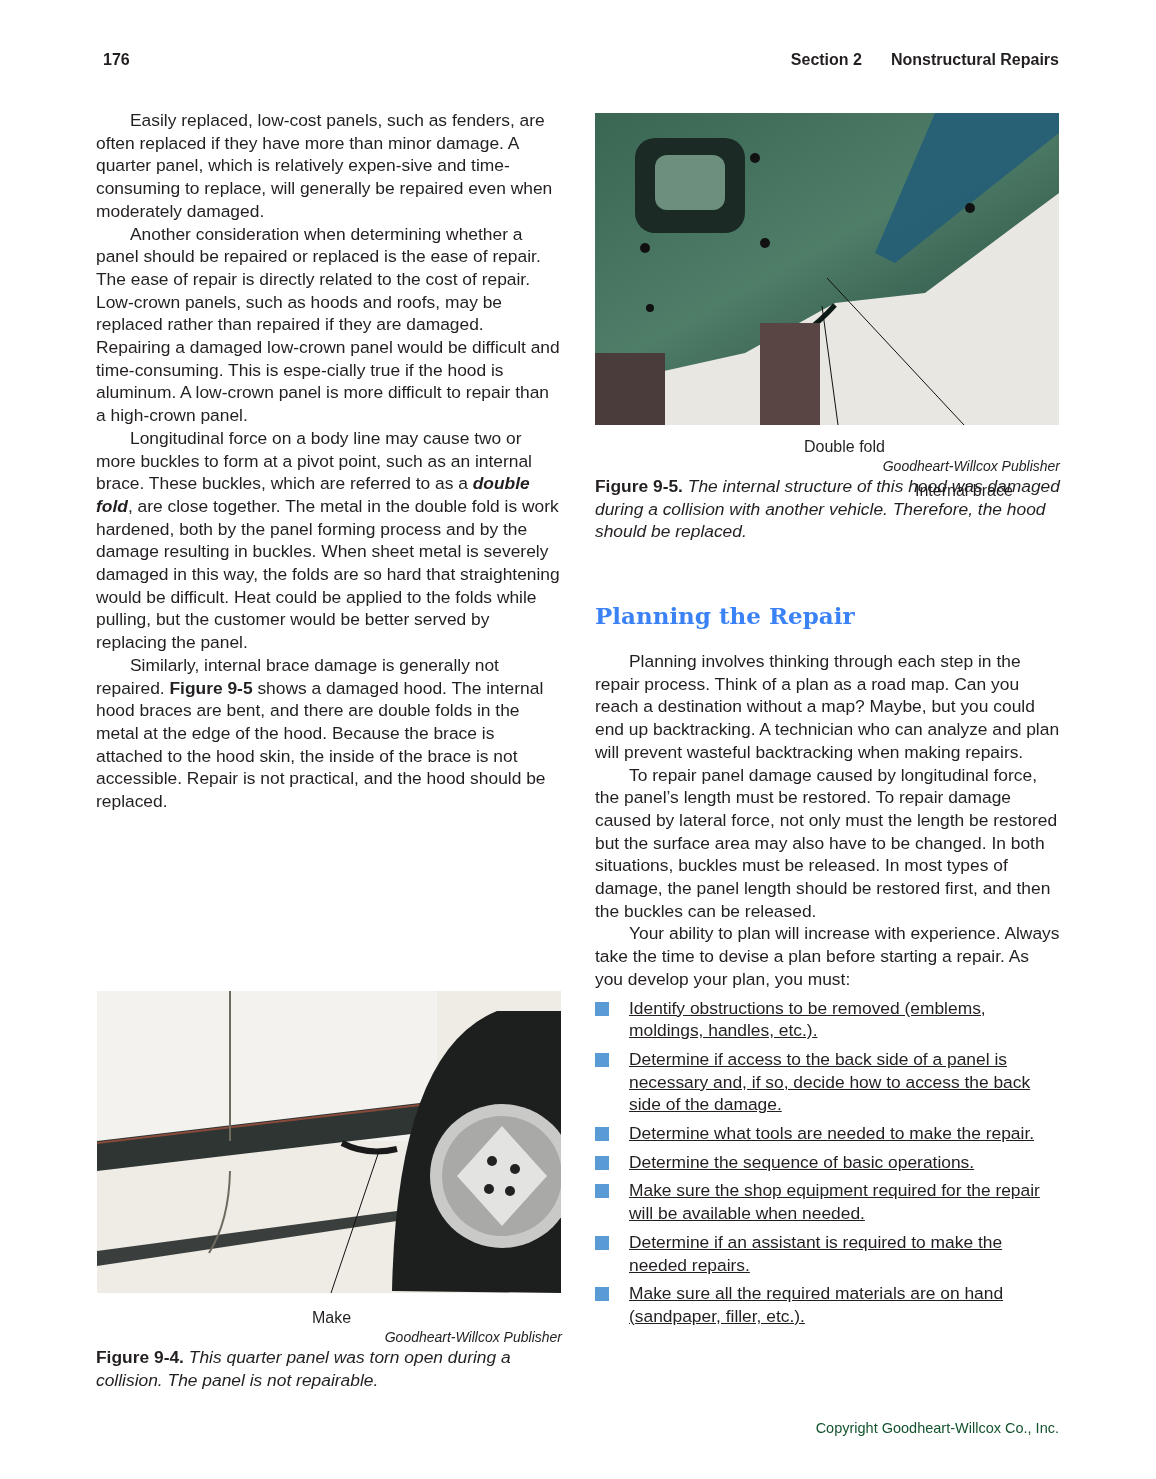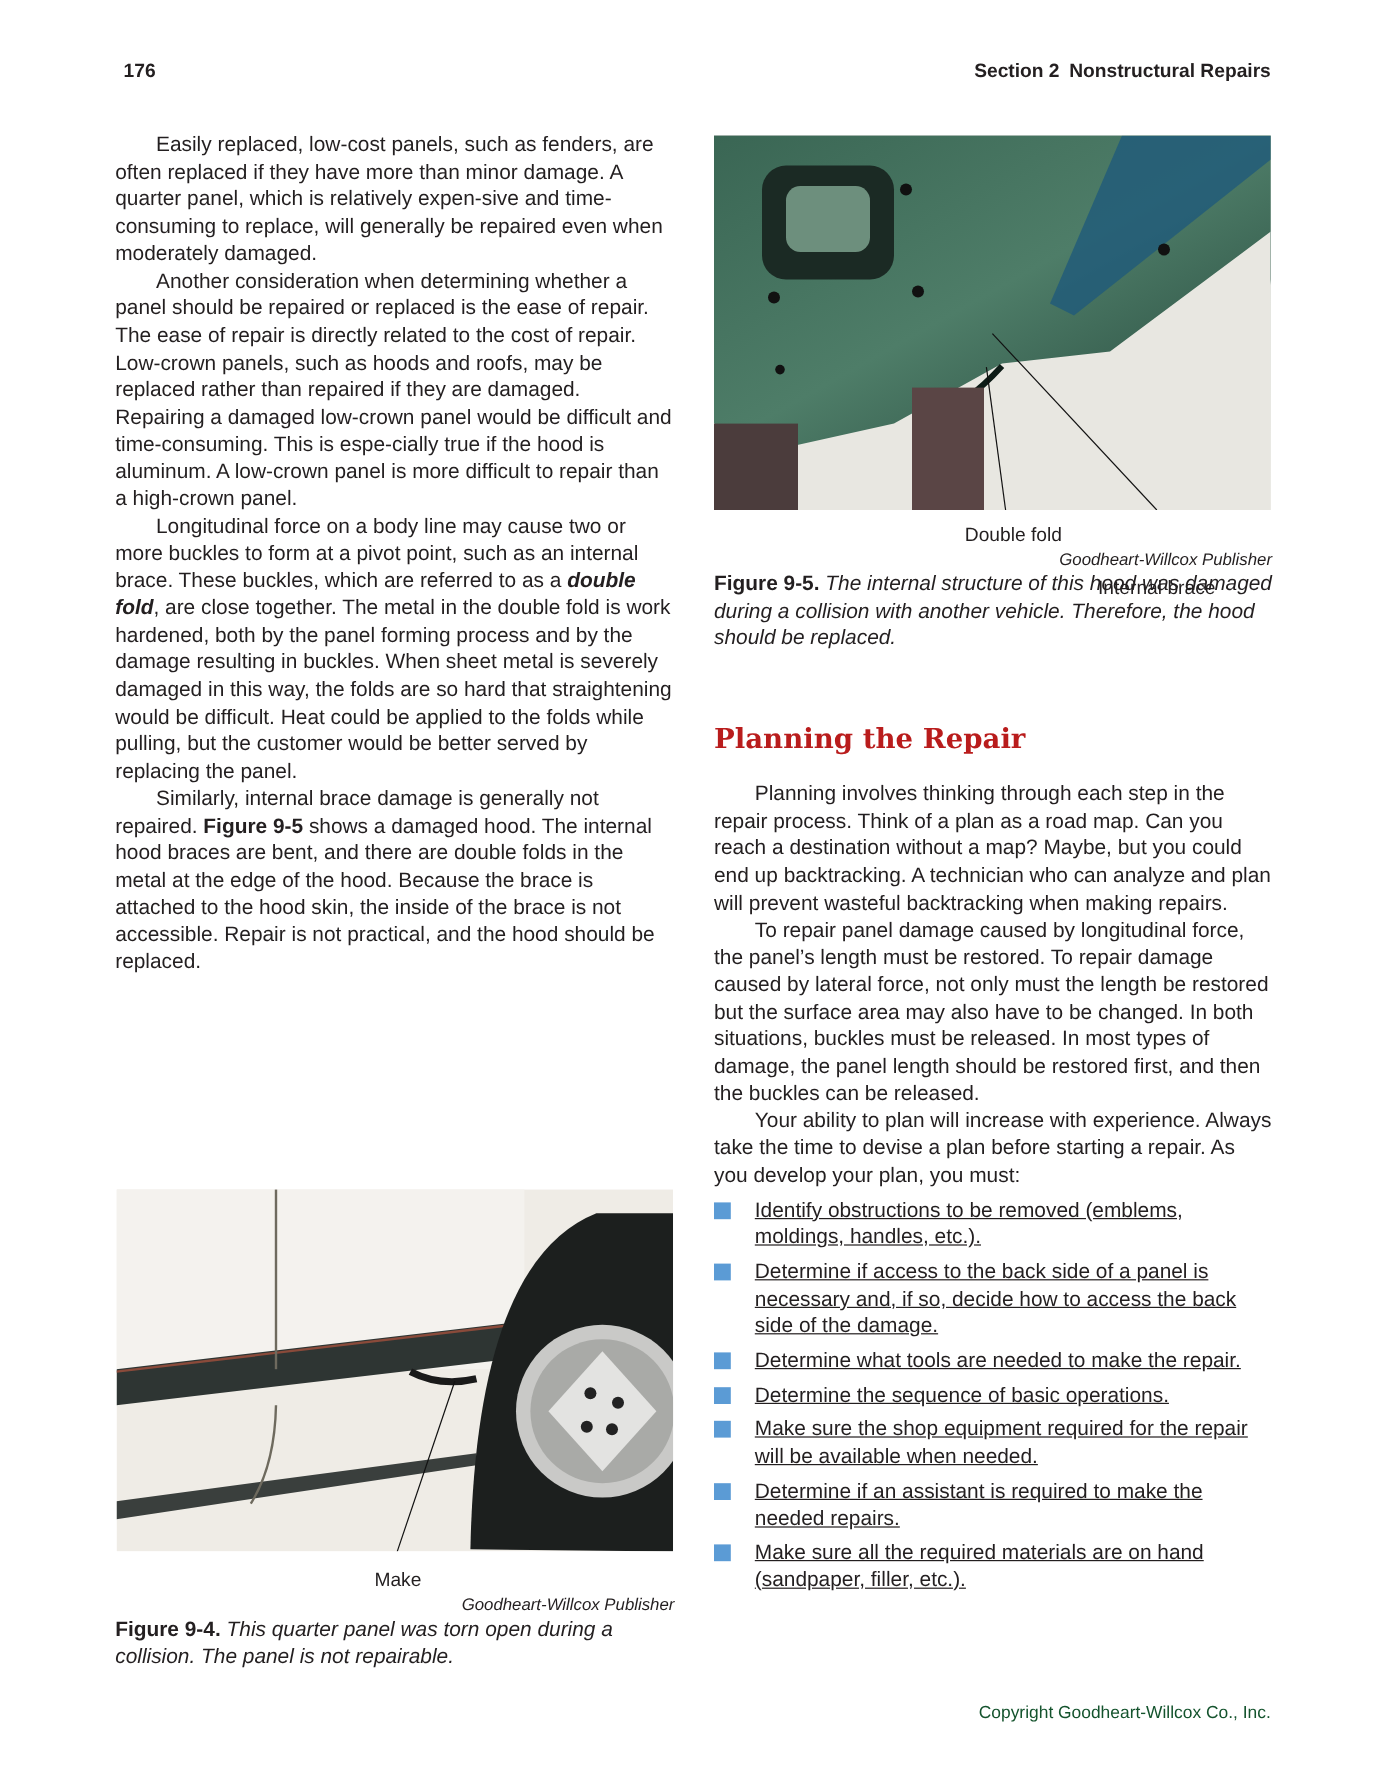--- a/index.html
+++ b/index.html
@@ -4,38 +4,38 @@
 <style>
   html, body { margin: 0; padding: 0; background: #ffffff; }
   body {
     width: 1156px; height: 1479px; position: relative; overflow: hidden;
     font-family: "Liberation Sans", sans-serif; color: #231f20;
   }
   .running-head {
     position: absolute; top: 51px; left: 103px; right: 97px;
     font-size: 16px; font-weight: bold; display: flex; justify-content: space-between;
   }
-  .running-head .sec span + span { margin-left: 8px; }
+  .running-head .sec span + span { margin-left: 29px; }
   .col { position: absolute; width: 466px; font-size: 17.4px; line-height: 22.7px; }
   .col-left { left: 96px; top: 109px; }
   p { margin: 0; text-indent: 34px; }
   b.ref { font-weight: bold; }
   .term { font-weight: bold; font-style: italic; }
 
   .figure { position: absolute; }
   .photo { position: absolute; overflow: hidden; }
   .label { position: absolute; font-size: 16px; line-height: 18px; white-space: nowrap; }
   .credit { position: absolute; font-size: 14px; font-style: italic; white-space: nowrap; text-align: right; }
   .caption { position: absolute; font-size: 17.4px; line-height: 22.7px; width: 466px; }
   .caption b { font-weight: bold; }
   .caption i { font-style: italic; }
 
   h2 {
     position: absolute; left: 595px; top: 602px; margin: 0;
-    font-family: "DejaVu Serif", serif; font-weight: bold; font-size: 23px; color: #b91c1c;
+    font-family: "DejaVu Serif", serif; font-weight: bold; font-size: 23px; color: #3b82f6;
   }
   .bullets { list-style: none; margin: 0; padding: 0; }
   .bullets li { position: relative; padding-left: 34px; margin-bottom: 6px; }
   .bullets li .sq {
     position: absolute; left: 0; top: 5px; width: 14px; height: 14px; background: #5b9bd5;
   }
   .footer {
     position: absolute; right: 97px; top: 1420px; font-size: 14.5px; color: #14532d;
   }
 </style>

